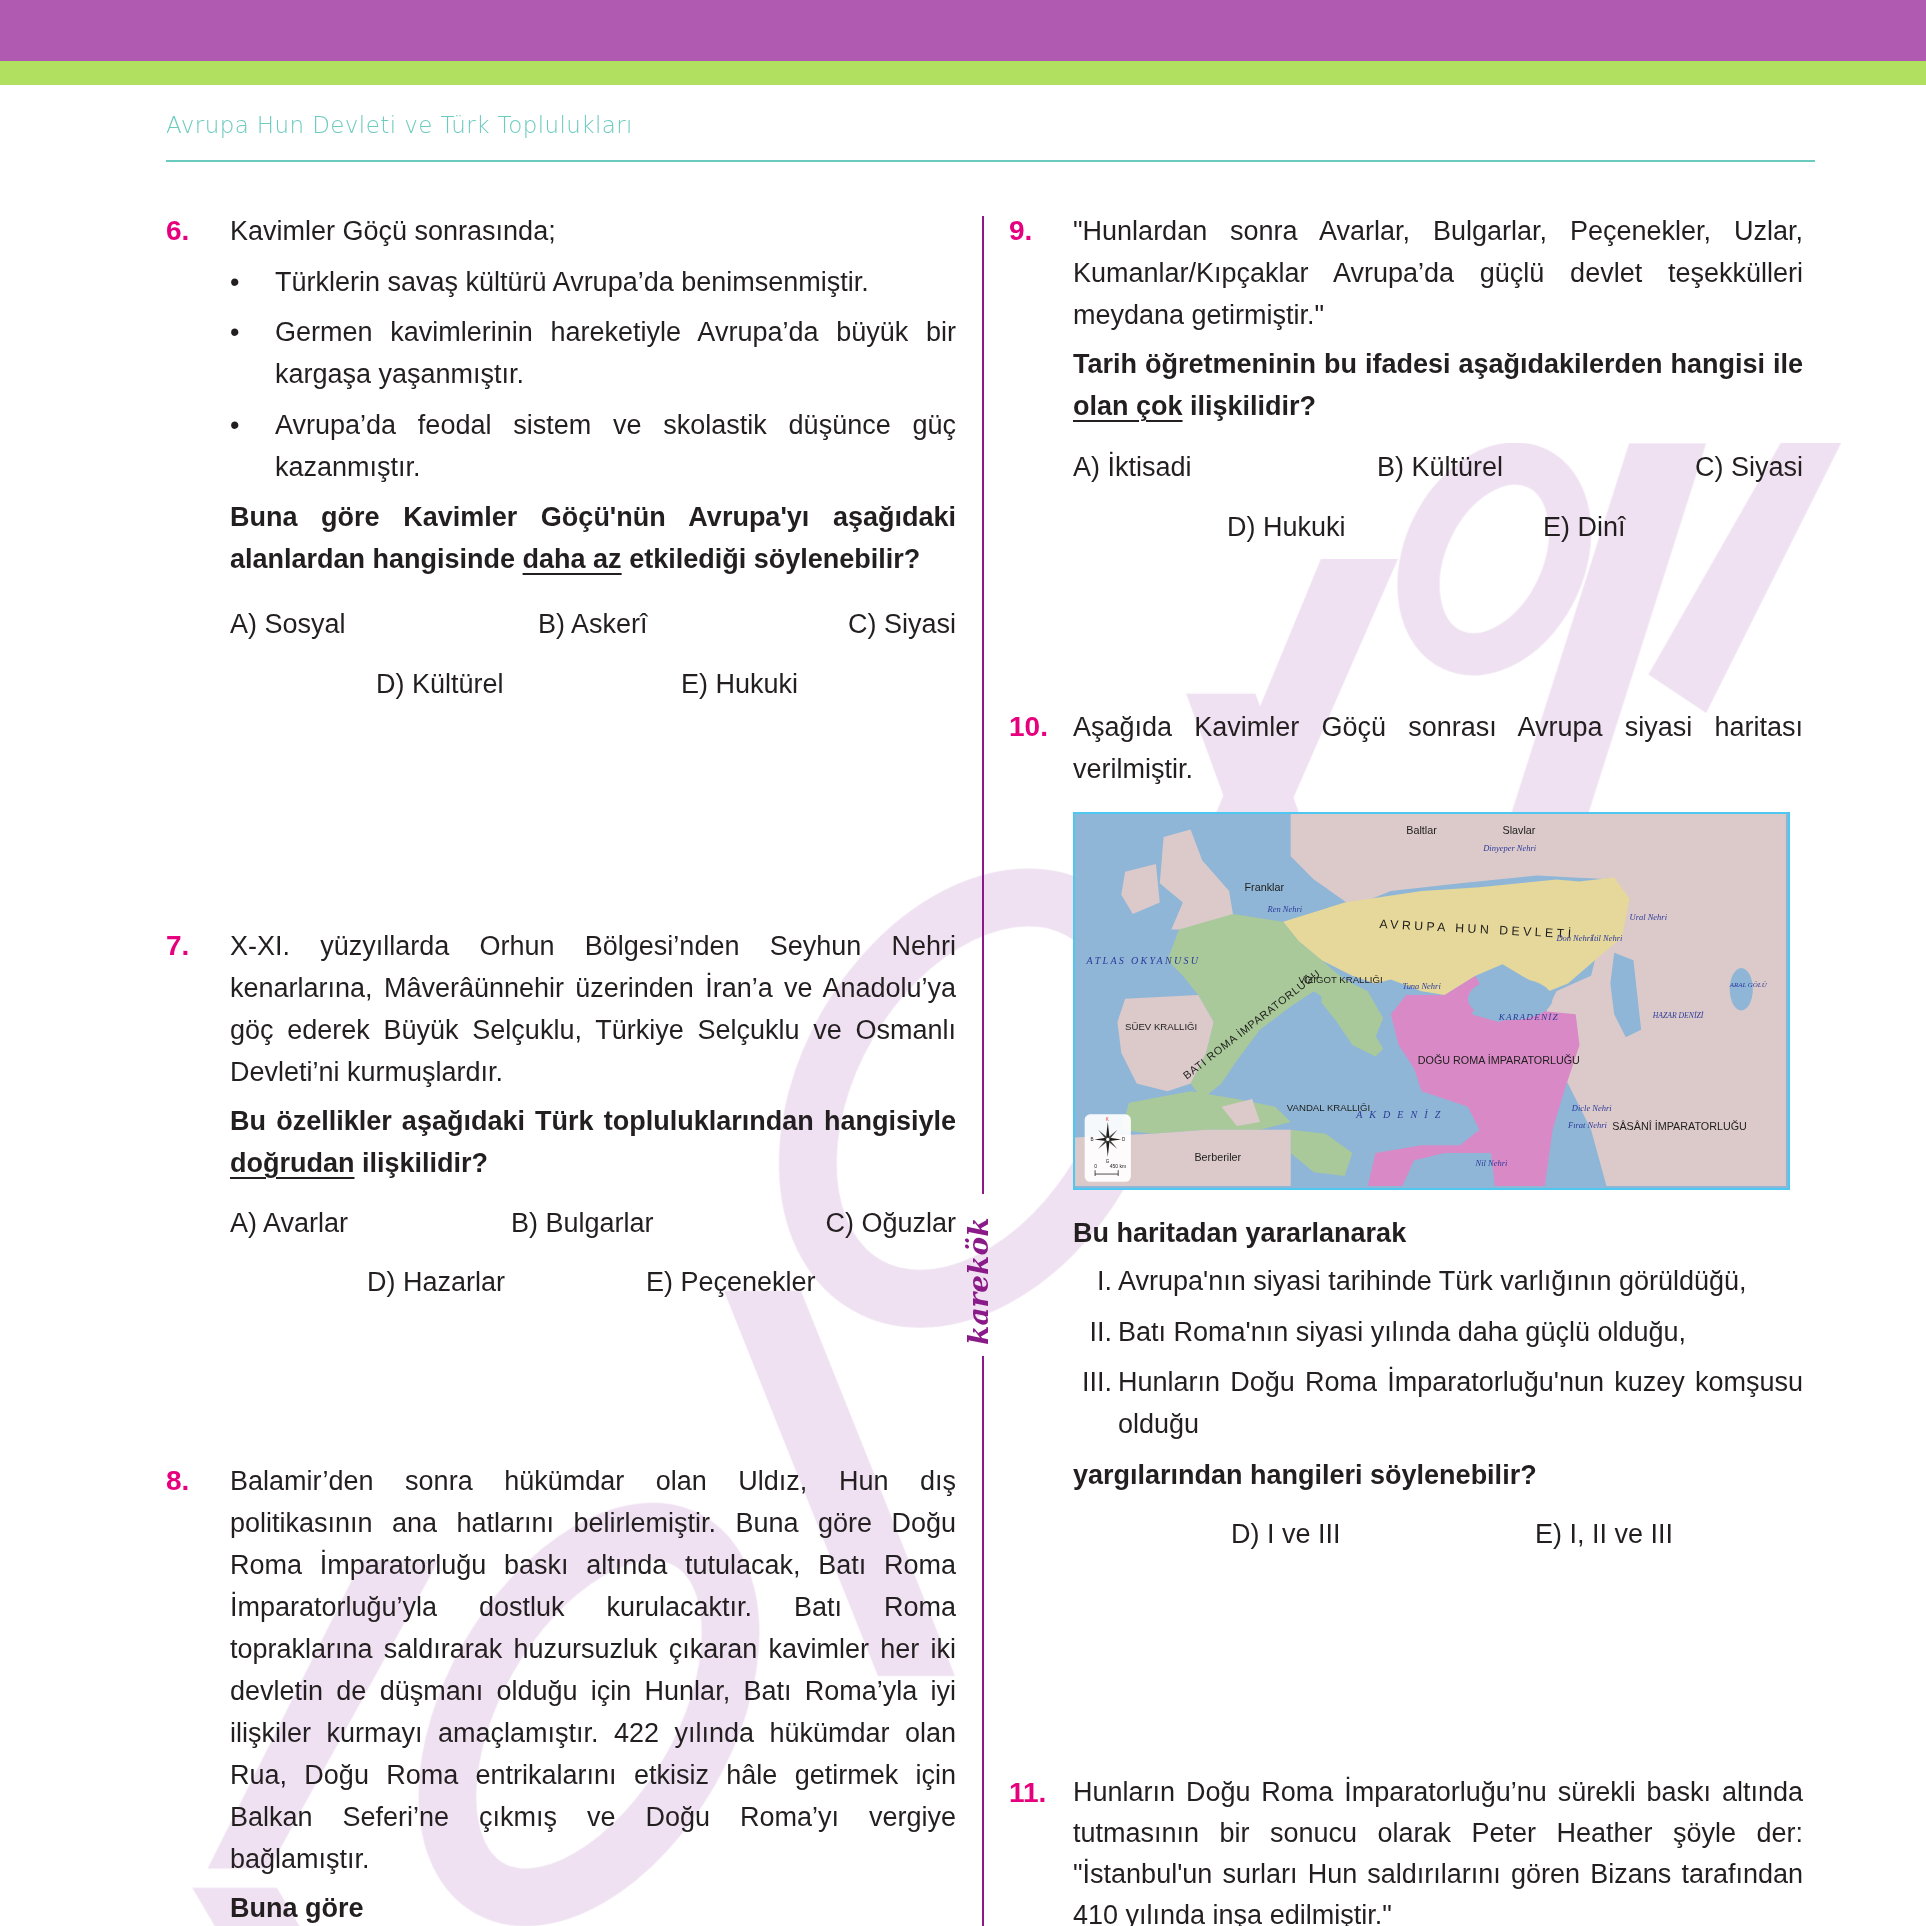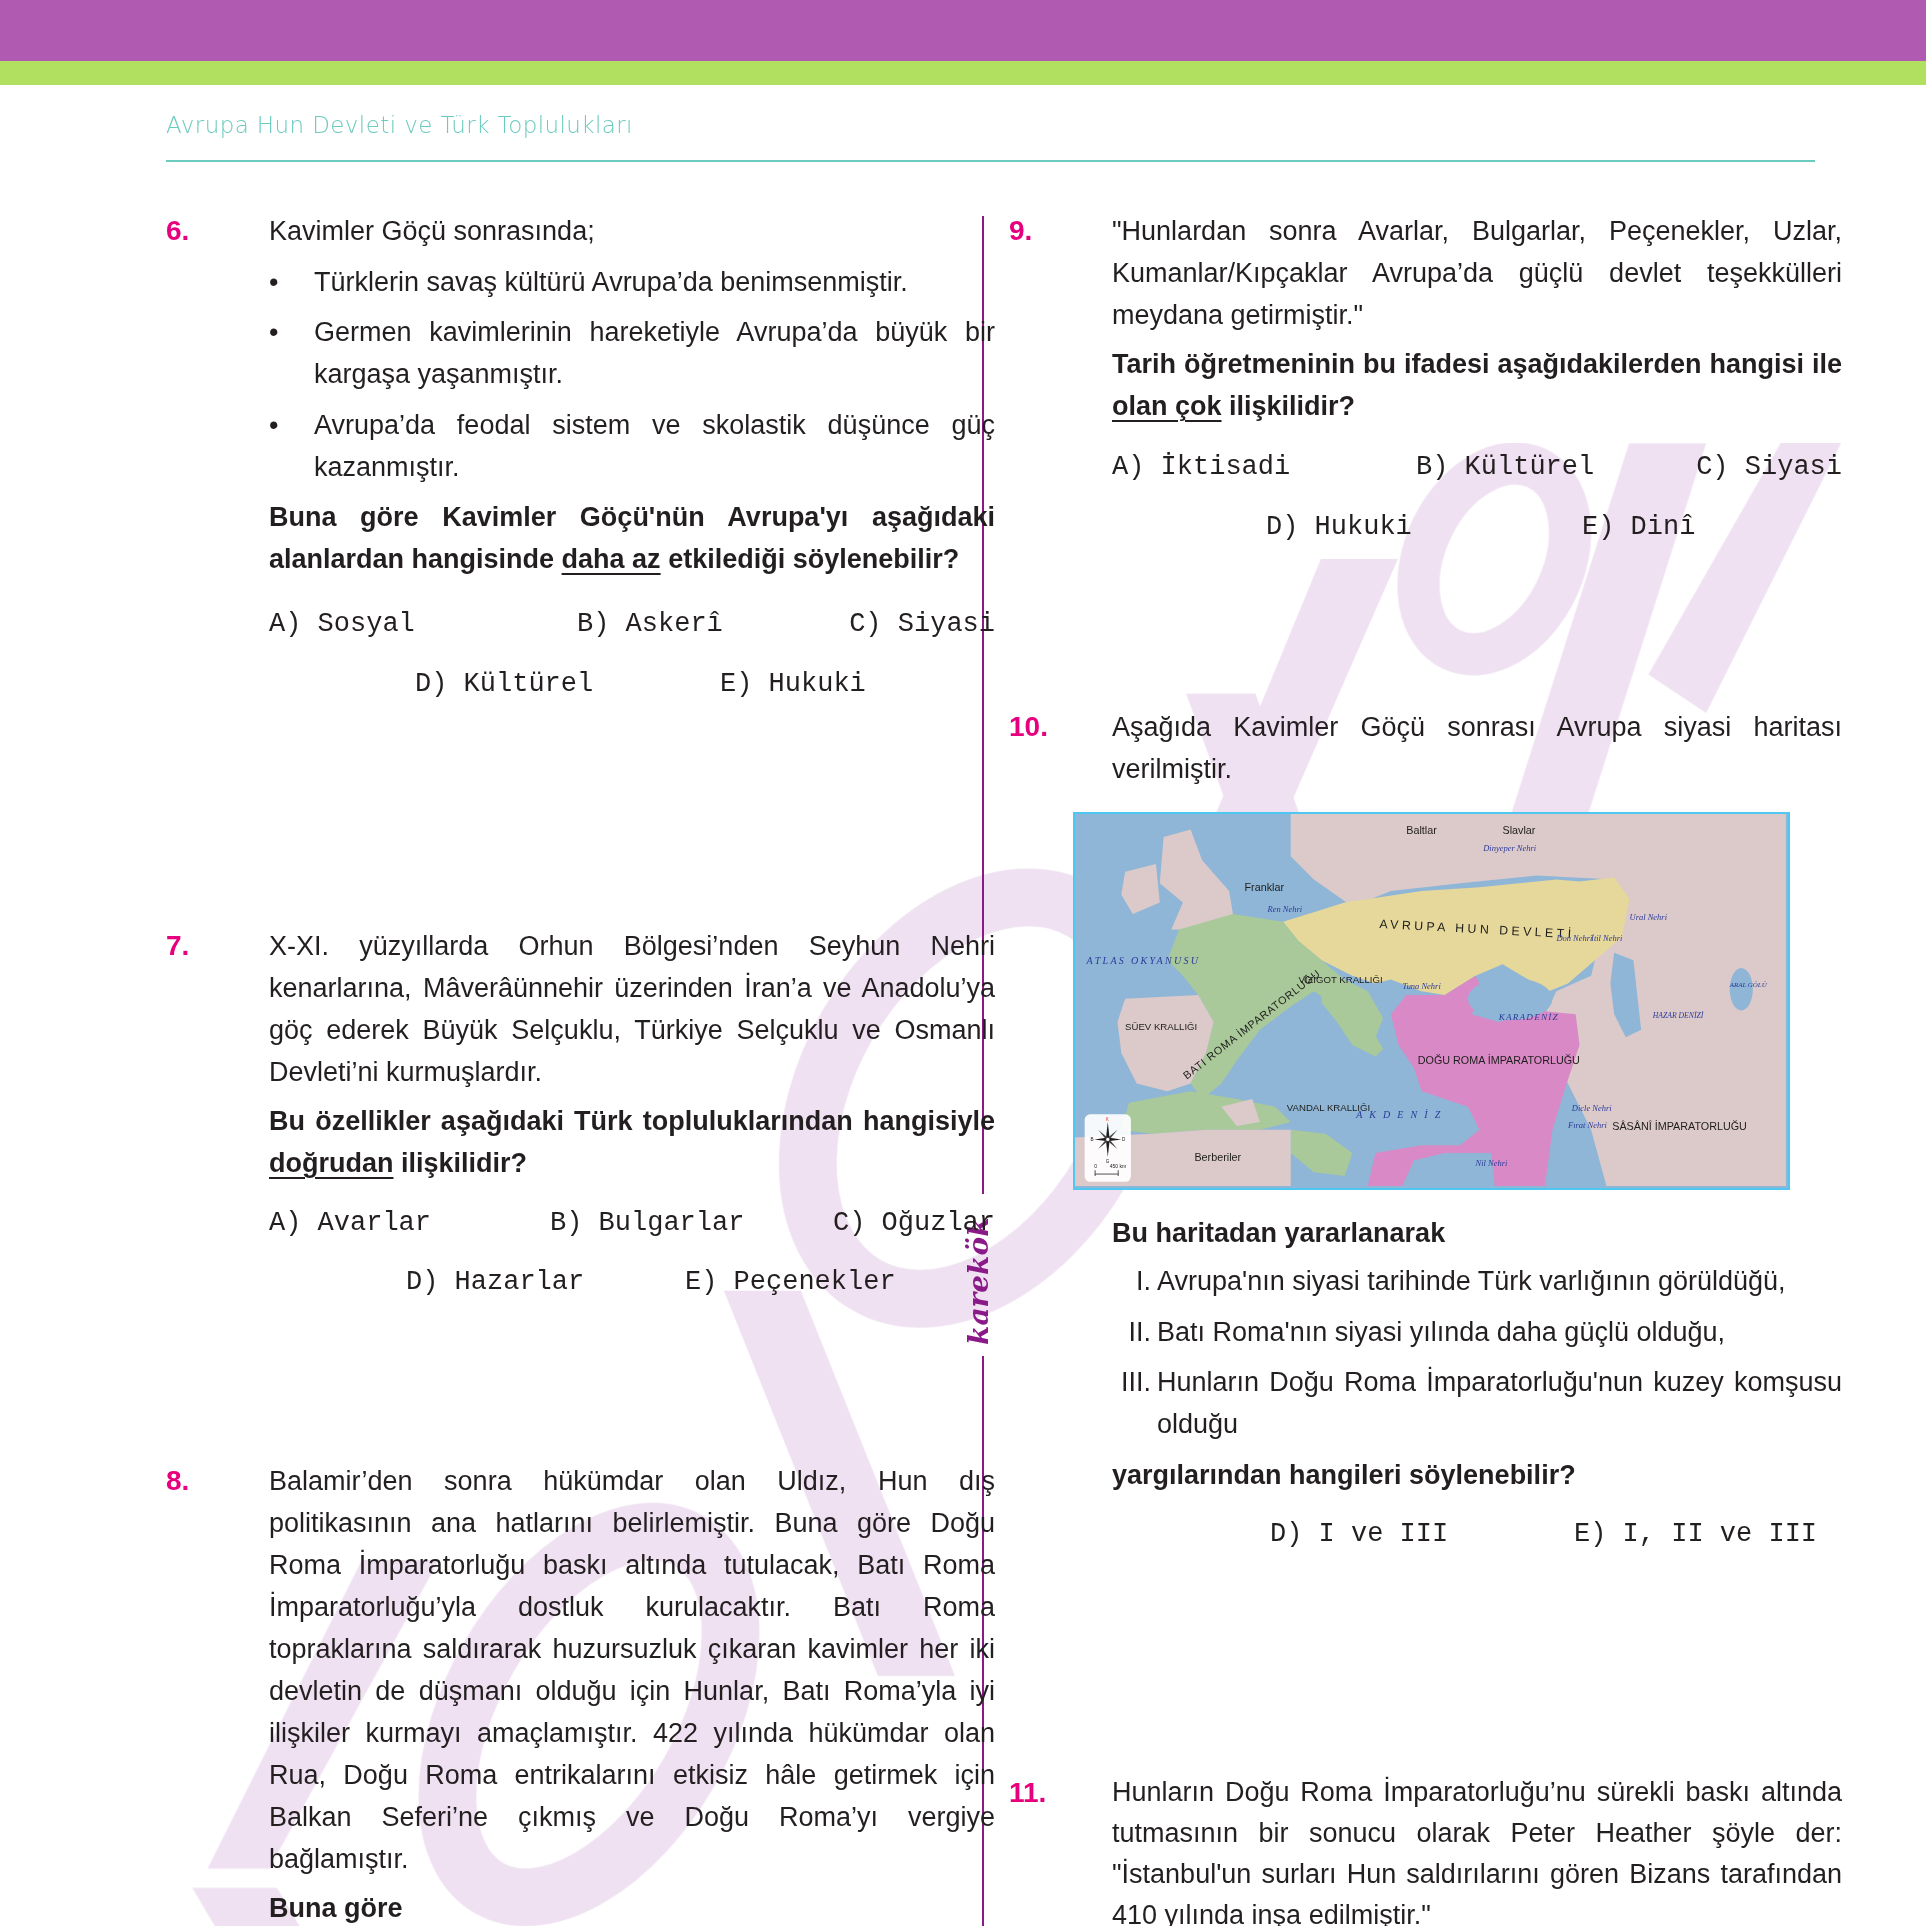--- a/index.html
+++ b/index.html
@@ -14,33 +14,33 @@
   .watermark { position:absolute; left:146px; top:443px; width:1695px; height:1811px; pointer-events:none; z-index:0; }
 
   .col-divider-top { position:absolute; left:982px; top:216px; width:1.9px; height:978px; background:#8b1a89; }
   .col-divider-bot { position:absolute; left:982px; top:1356px; width:1.9px; height:1013px; background:#8b1a89; }
   .karekok-wrap { position:absolute; left:962px; top:1229px; width:42px; height:123px; }
   .karekok-wrap span { position:absolute; left:0; top:116px; transform:rotate(-90deg); transform-origin:left top;
                   font-family:"DejaVu Serif", serif; font-style:italic; font-weight:bold; font-size:28px; color:#8b1a89; white-space:nowrap; }
 
   .q { position:absolute; z-index:1; font-size:27px; line-height:42px; }
   .q-num { position:absolute; left:0; top:0; color:#e6007e; font-weight:bold; font-size:28px; }
-  .q-body { position:absolute; left:64px; top:0; text-align:justify;margin-left:39px; }
+  .q-body { position:absolute; left:64px; top:0; text-align:justify; }
   .q-body p { margin:0; }
   .bold { font-weight:bold; }
   .u { text-decoration:underline; text-decoration-thickness:2.3px; text-underline-offset:5.4px; }
   .bullet-list { margin:8.5px 0 8.5px 0; padding:0; list-style:none; }
   .bullet-list li { position:relative; padding-left:45px; margin-bottom:8.5px; }
   .bullet-list li::before { content:"•"; position:absolute; left:0; top:0; }
   .roman-list { margin:6.2px 0; padding:0; list-style:none; }
   .roman-list li { position:relative; padding-left:45px; margin-bottom:8.5px; }
   .roman-list .rn { position:absolute; right:calc(100% - 39px); top:0; white-space:nowrap; }
   .opts3 { position:relative; height:42px; margin-top:17.7px; }
   .opts2 { position:relative; height:42px; margin-top:17.7px; }
-  .opt { position:absolute; top:0; white-space:nowrap;font-family:Liberation Mono, monospace; }
+  .opt { position:absolute; top:0; white-space:nowrap; }
 
   .map { position:absolute; left:1073px; top:812px; width:717px; height:378px; border:2.7px solid #4ec8f0;
          box-sizing:border-box; overflow:hidden; z-index:1; background:#8fb6d6; }
   .map svg { display:block; }
 </style>
 </head>
 <body>
 
 <div class="band-purple"></div>
 <div class="band-green"></div>

